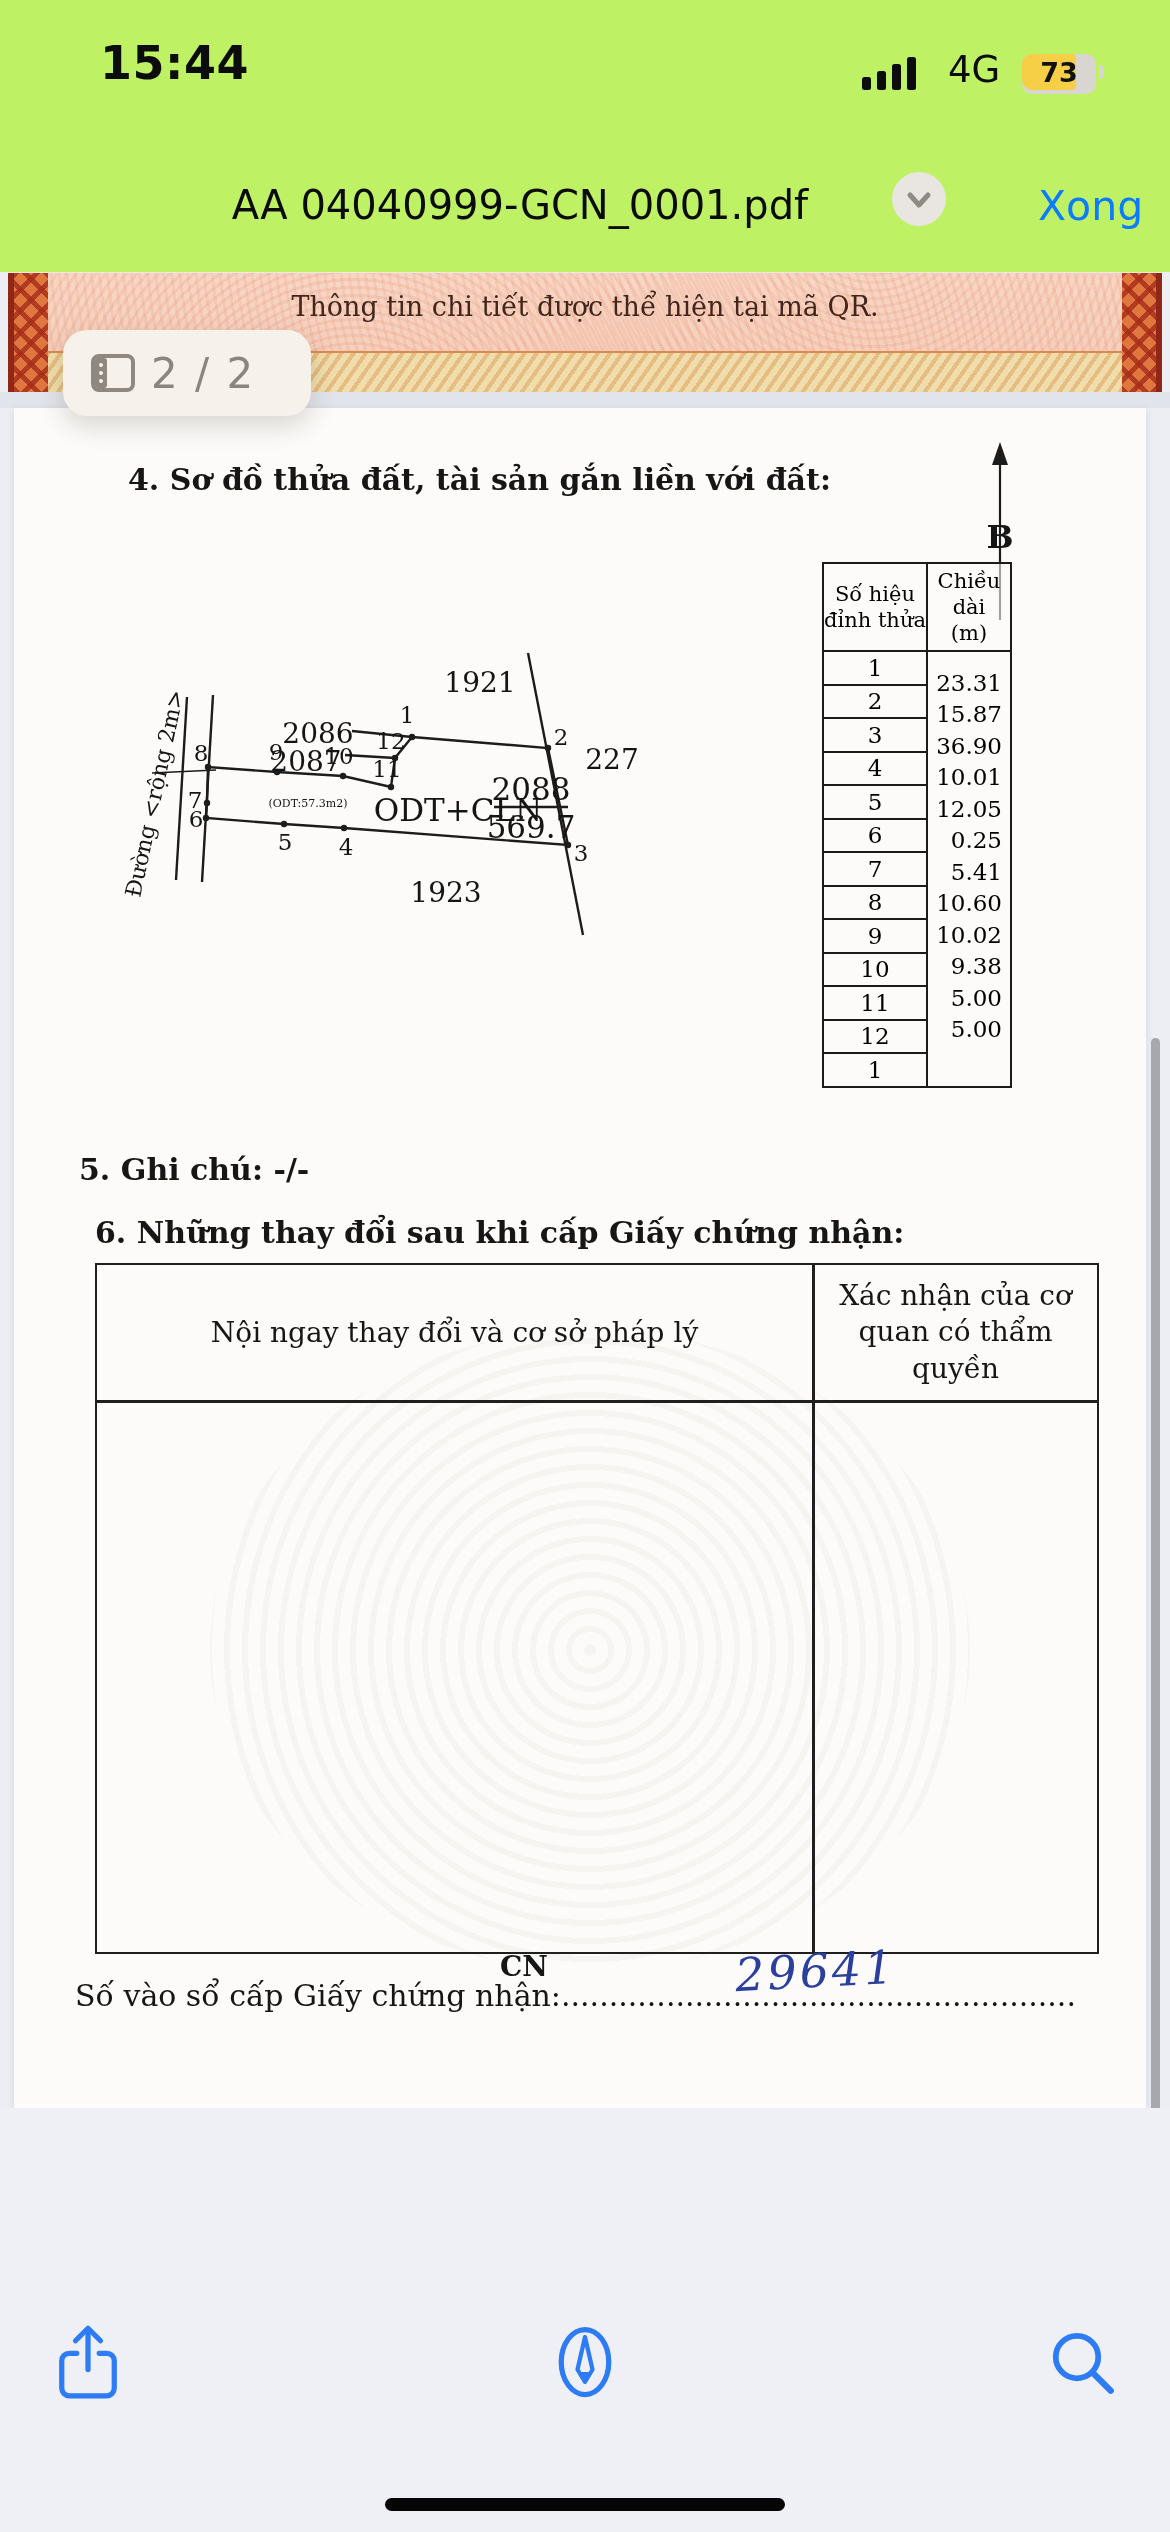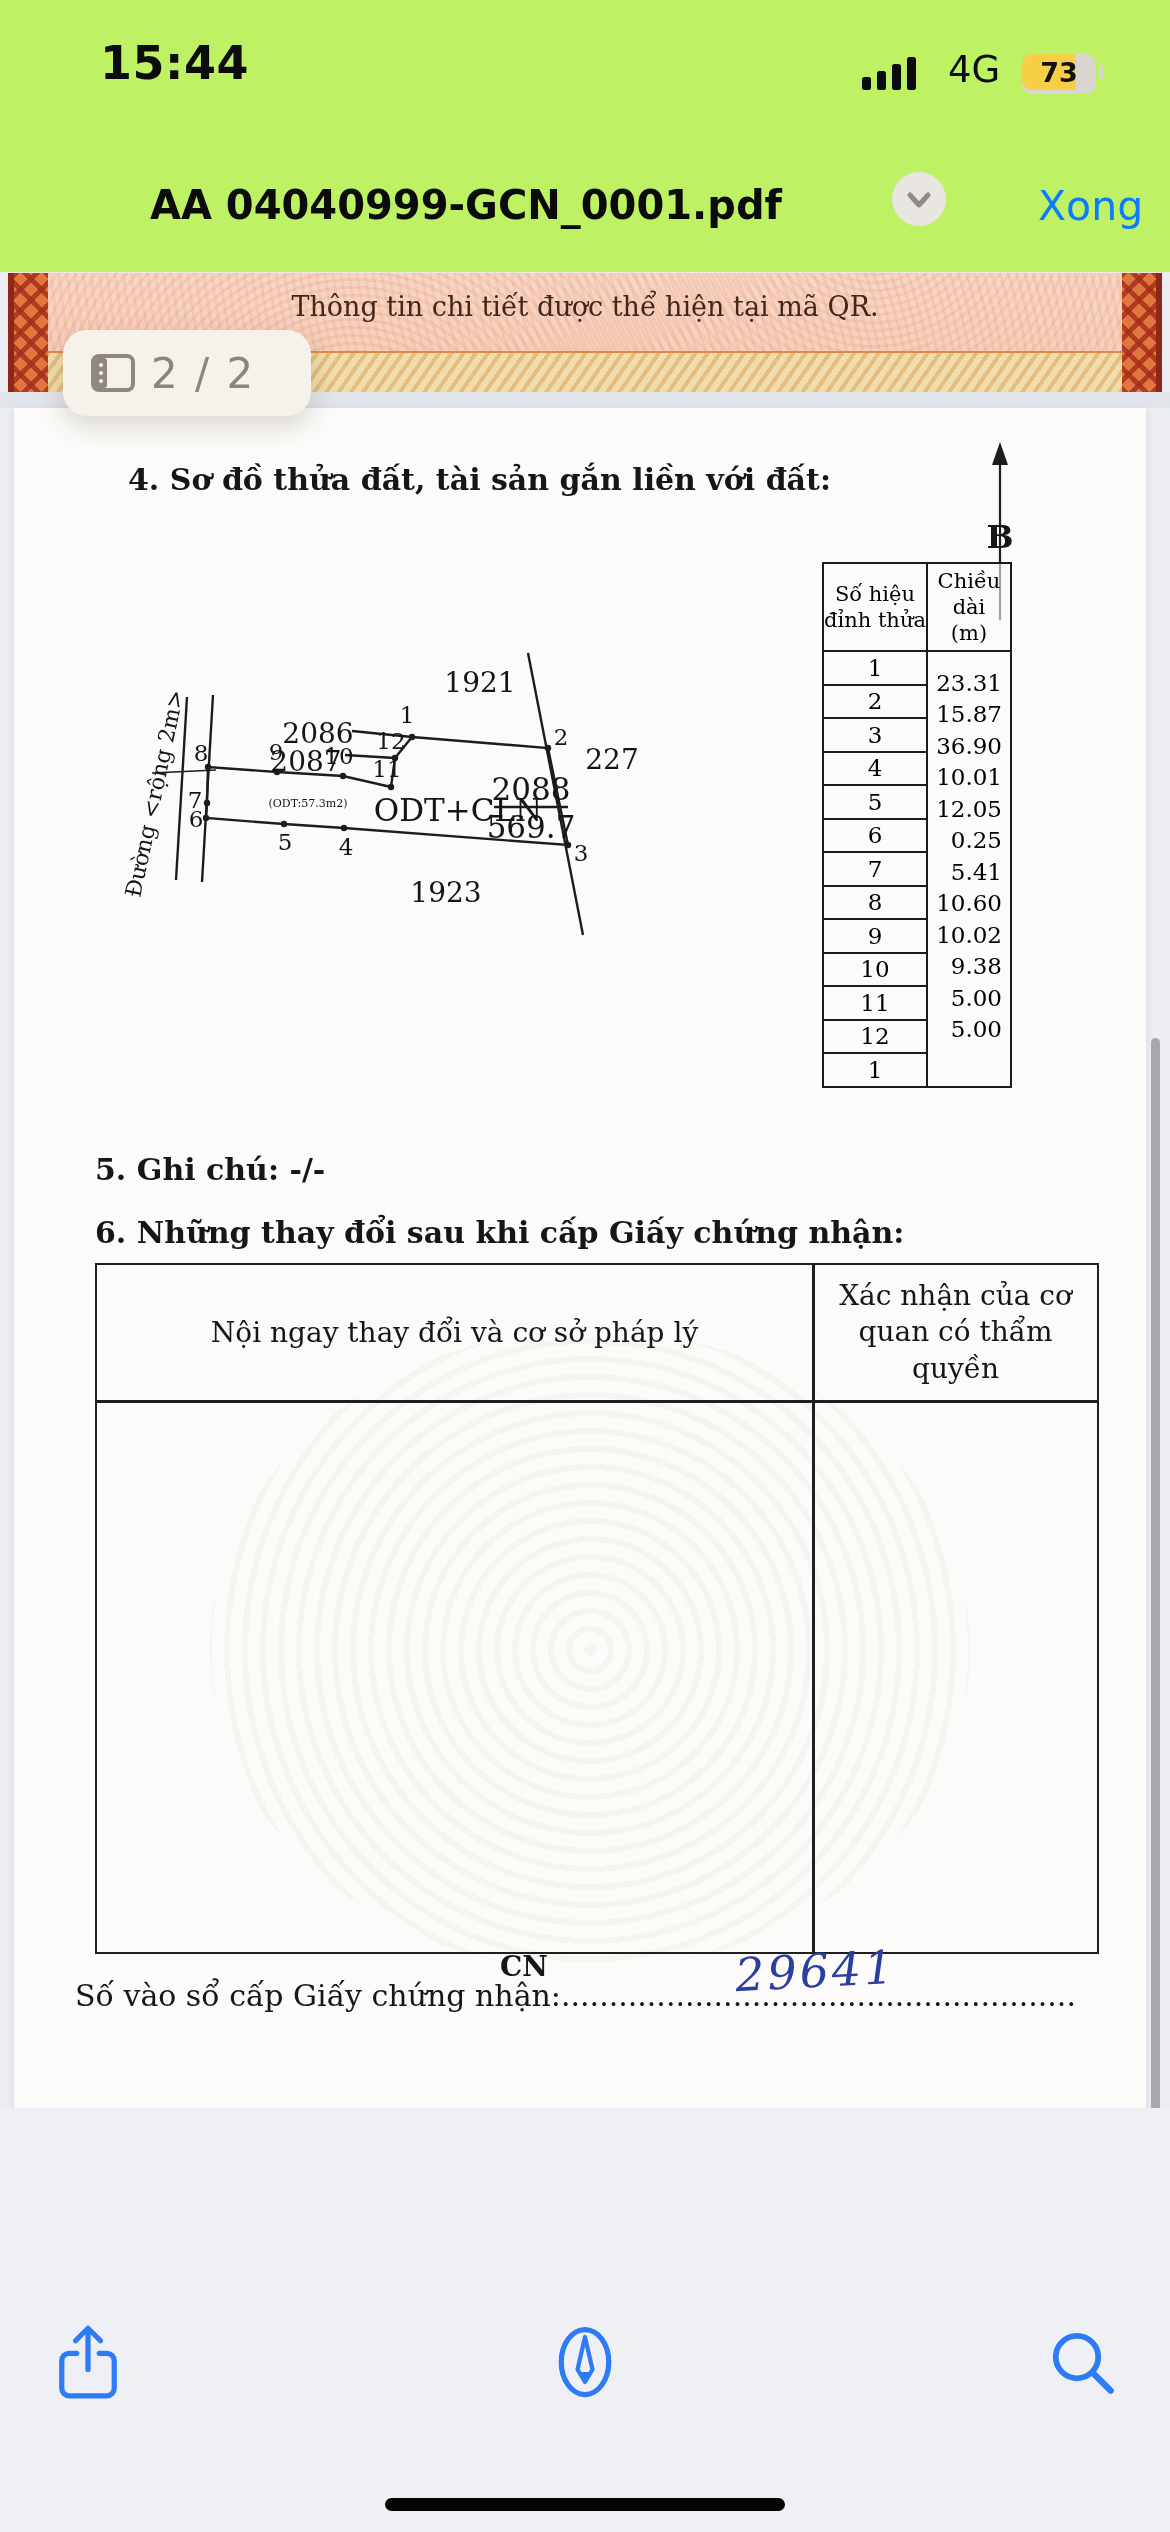--- a/index.html
+++ b/index.html
@@ -11,21 +11,21 @@
   .sigbars{position:absolute;left:862px;top:54px;width:72px;height:36px;}
   .sigbars i{position:absolute;bottom:0;width:9px;background:#0c0c0d;border-radius:2.5px;}
   .sigbars i:nth-child(1){left:0;height:13px}.sigbars i:nth-child(2){left:15px;height:19px}
   .sigbars i:nth-child(3){left:30px;height:26px}.sigbars i:nth-child(4){left:45px;height:33px}
   .nettype{position:absolute;left:948px;top:48px;font-size:37px;color:#0c0c0d;}
   .battery{position:absolute;left:1022px;top:54px;width:74px;height:40px;background:#d9d6d2;border-radius:10px;}
   .battery .fill{position:absolute;left:0;top:0;height:36px;width:73%;background:#f6cf47;border-radius:10px 4px 4px 10px;}
   .battery .pct{position:absolute;left:0;top:0;width:74px;height:36px;display:flex;align-items:center;justify-content:center;
     font-size:27px;font-weight:700;color:#111;}
   .battery .cap{position:absolute;right:-8px;top:11px;width:5px;height:14px;background:#d9d6d2;border-radius:0 4px 4px 0;}
-  .doc-title{position:absolute;left:150px;top:182px;width:740px;text-align:left;font-size:40px;font-weight:700;color:#0b0b0c;white-space:nowrap;}
+  .doc-title{position:absolute;left:150px;top:182px;width:740px;text-align:center;font-size:40px;font-weight:400;color:#0b0b0c;white-space:nowrap;}
   .chev-btn{position:absolute;left:892px;top:172px;width:54px;height:54px;border-radius:50%;background:#e9e6e2;}
   .done-btn{position:absolute;left:1038px;top:182px;font-size:41px;color:#0d7bff;font-weight:500;}
   
   .banner{position:absolute;left:8px;top:272px;width:1154px;height:120px;overflow:hidden;
     background:
       repeating-radial-gradient(circle at 30% 160%, rgba(228,130,95,.16) 0 3px, rgba(255,255,255,0) 3px 8px),
       repeating-radial-gradient(circle at 75% -60%, rgba(228,130,95,.14) 0 3px, rgba(255,255,255,0) 3px 8px),
       linear-gradient(#f8d6c5,#f4ccb8);border-top:1px solid #efe9e3;}
   .banner .band{position:absolute;left:28px;right:28px;bottom:0;height:40px;background:#f1ddab;
     background-image:repeating-linear-gradient(-55deg, rgba(205,130,55,.35) 0 4px, rgba(255,255,255,0) 4px 10px);
@@ -44,21 +44,21 @@
   .pill .txt{font-size:42px;color:#8b857e;margin-left:16px;letter-spacing:2px;}
   .pill svg{margin-left:28px;}
   
   .page2{position:absolute;left:14px;top:408px;width:1132px;height:1700px;background:#fcfbf9;
     box-shadow:0 2px 8px rgba(0,0,0,.10);}
   .watermark{position:absolute;left:210px;top:1330px;width:760px;height:640px;border-radius:50%;
     background:repeating-radial-gradient(circle at 50% 50%, rgba(165,155,140,.07) 0 6px, rgba(255,255,255,0) 6px 18px);}
   .serif{font-family:"DejaVu Serif","Liberation Serif",serif;color:#161616;}
   .sect-title{position:absolute;font-weight:700;font-size:30px;white-space:nowrap;}
   .s4{left:128px;top:462px;}
-  .s5{left:95px;top:1152px;}
+  .s5{left:79px;top:1152px;}
   .s6{left:95px;top:1215px;}
   
   .map{position:absolute;left:90px;top:555px;width:660px;height:430px;}
   .map text{font-family:"DejaVu Serif","Liberation Serif",serif;fill:#151515;}
   .narrow{position:absolute;left:955px;top:440px;width:90px;height:185px;}
   
   .vtable{position:absolute;left:822px;top:562px;width:186px;border:2.5px solid #1b1b1b;background:rgba(252,251,249,.6);
     font-family:"DejaVu Serif","Liberation Serif",serif;}
   .vhead{display:flex;height:86px;border-bottom:2.5px solid #1b1b1b;}
   .vhead div{display:flex;align-items:center;justify-content:center;text-align:center;font-size:21px;line-height:1.25;}

